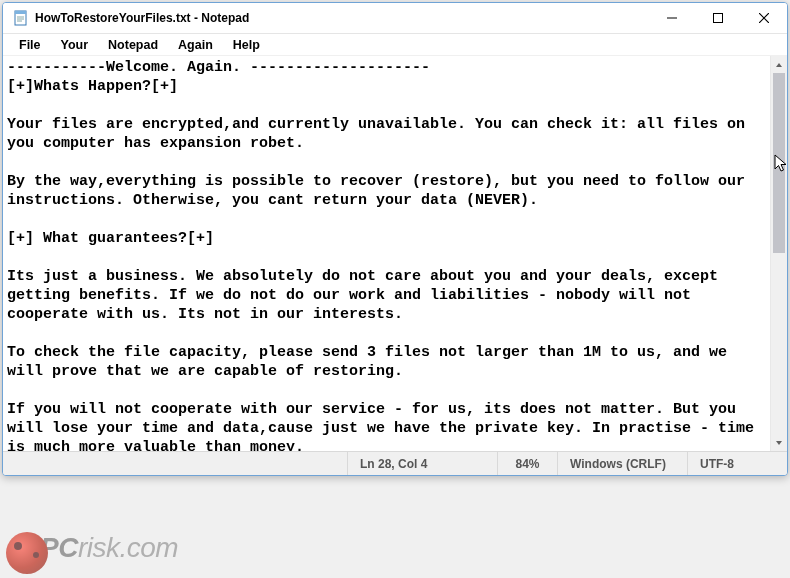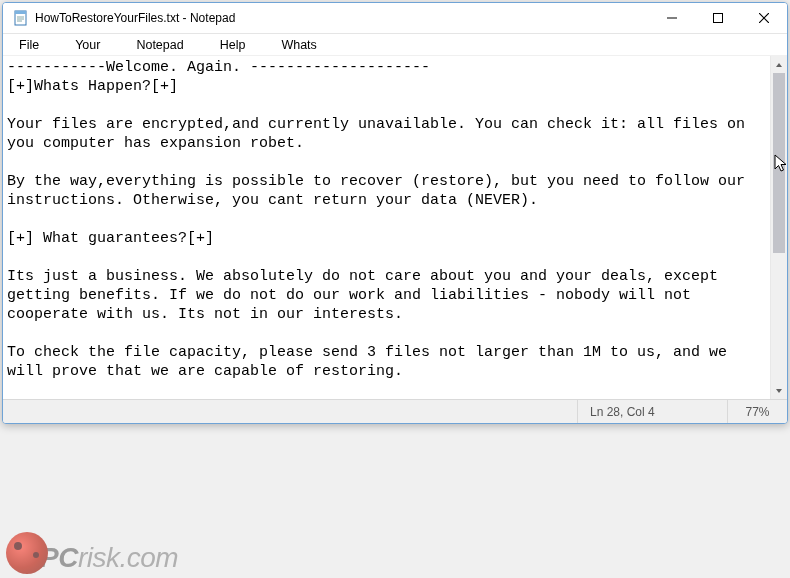--- a/index.html
+++ b/index.html
@@ -6,28 +6,29 @@
   html, body {
     margin: 0; padding: 0;
     width: 790px; height: 578px;
     overflow: hidden;
     font-family: "Segoe UI", Tahoma, sans-serif;
     background: #f0f0f0;
   }
   .window {
     position: absolute;
     left: 2px; top: 2px;
-    width: 786px; height: 422px;
+    width: 786px; height: 474px;
     background: #ffffff;
     border: 1px solid #6fa3d6;
     border-radius: 4px;
     box-shadow: 0 2px 8px rgba(0,0,0,0.25);
     display: flex;
     flex-direction: column;
     overflow: hidden;
+    font-weight: bold;
   }
   
   .titlebar {
     height: 31px;
     display: flex;
     align-items: center;
     background: #ffffff;
     border-bottom: 1px solid #e5e5e5;
     user-select: none;
   }
@@ -54,21 +55,20 @@
   
   .menubar {
     height: 22px;
     display: flex;
     align-items: center;
     padding: 0 6px;
     font-size: 12.5px;
     color: #000;
     background: #fff;
     border-bottom: 1px solid #f0f0f0;
-    gap: 16px;
   }
   .menu-item {
     padding: 1px 10px;
     cursor: default;
   }
 
   
   .content-wrap {
     flex: 1;
     display: flex;
@@ -134,21 +134,21 @@
   .status-cell.eol { width: 130px; }
   .status-cell.enc { width: 100px; }
 
   
   .watermark {
     position: absolute;
     left: 6px; bottom: 4px;
     pointer-events: none;
     opacity: 0.62;
     display: flex;
-    align-items: flex-end;
+    align-items: flex-start;
   }
   .wm-bug {
     width: 42px; height: 42px;
     border-radius: 50%;
     background: radial-gradient(circle at 35% 35%, #ff4433 0%, #b51200 55%, #7a0d00 100%);
     position: relative;
     margin-right: -8px;
   }
   .wm-bug::before, .wm-bug::after {
     content: "";
@@ -212,22 +212,22 @@
             <path d="M0 0 L10 10 M10 0 L0 10" stroke="currentColor" stroke-width="1.2"></path>
           </svg>
       </div>
     </div>
   </div>
 
   <div class="menubar">
     <div class="menu-item">File</div>
     <div class="menu-item">Your</div>
     <div class="menu-item">Notepad</div>
+    <div class="menu-item">Again</div>
     <div class="menu-item">Help</div>
-    <div class="menu-item">Whats</div>
   </div>
 
   <div class="content-wrap">
     <div class="text-area">-----------Welcome. Again. --------------------
 [+]Whats Happen?[+]
 
 Your files are encrypted,and currently unavailable. You can check it: all files on you computer has expansion robet.
 
 By the way,everything is possible to recover (restore), but you need to follow our instructions. Otherwise, you cant return your data (NEVER).
 
@@ -253,21 +253,23 @@
         <svg viewBox="0 0 8 8">
             <path d="M4 6 L1 2 L7 2 Z"></path>
           </svg>
       </div>
     </div>
   </div>
 
   <div class="statusbar">
     <div class="status-cell first"></div>
     <div class="status-cell pos">Ln 28, Col 4</div>
-    <div class="status-cell zoom">77%</div>
+    <div class="status-cell zoom">84%</div>
+    <div class="status-cell eol">Windows (CRLF)</div>
+    <div class="status-cell enc">UTF-8</div>
   </div>
 
 </div>
 
 <div class="watermark">
   <div class="wm-bug"></div>
   <span class="wm-text">
     <span>PC</span><span class="thin">risk.com</span>
   </span>
 </div>

